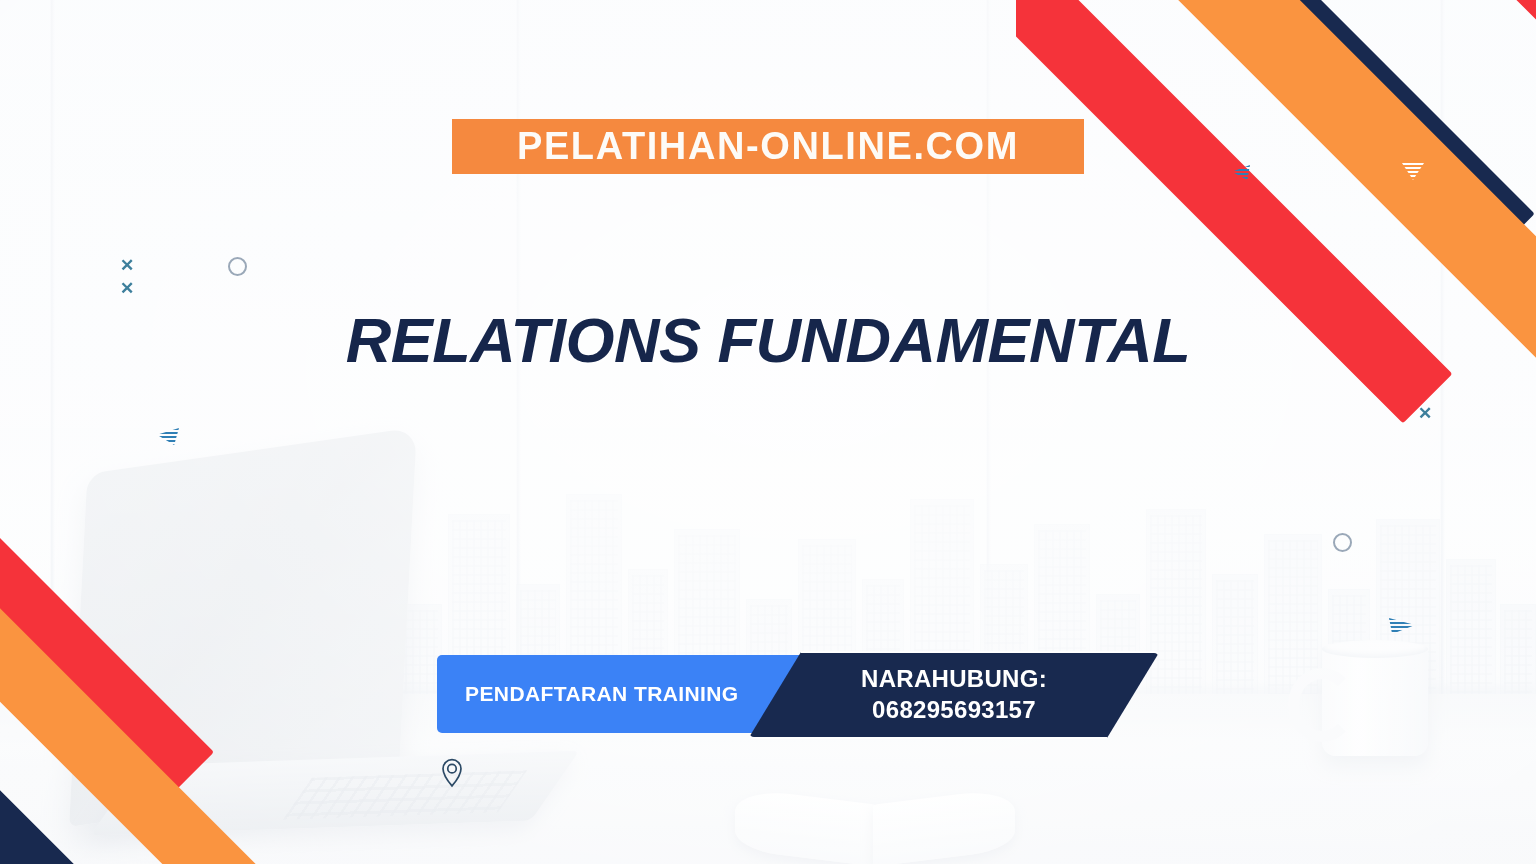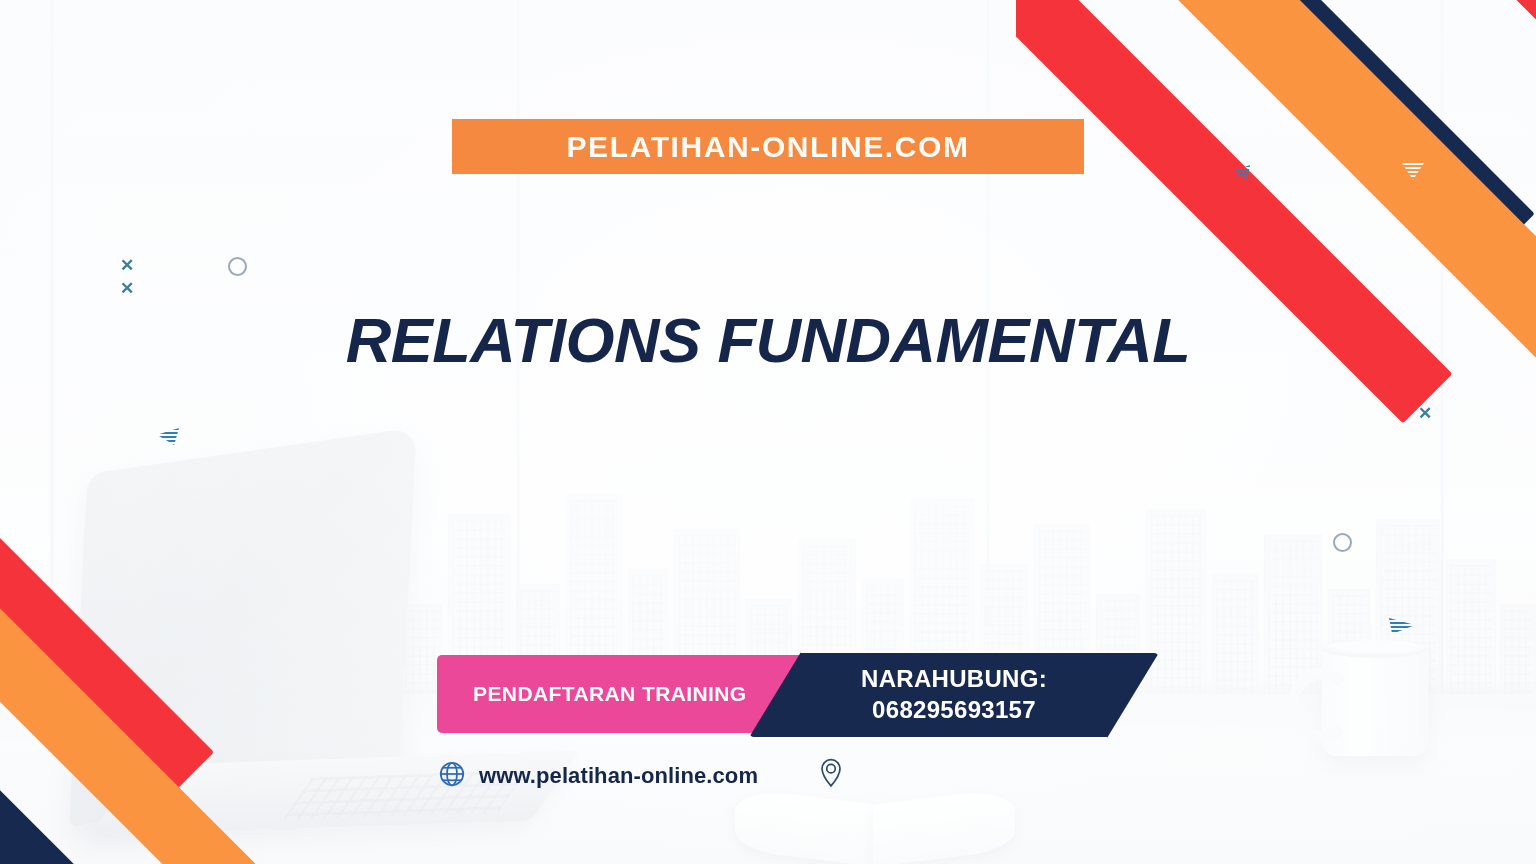--- a/index.html
+++ b/index.html
@@ -143,21 +143,21 @@
   }
 
   
   .site-badge{
     position:absolute;left:452px;top:119px;
     width:632px;height:55px;
     background:#f5893f;
     display:flex;align-items:center;justify-content:center;
   }
   .site-badge span{
-    color:#fdfbf7;font-size:30px;font-weight:700;letter-spacing:1.6px;
+    color:#fdfbf7;font-size:38px;font-weight:700;letter-spacing:1.6px;
   }
 
   .title{
     position:absolute;left:0;right:0;top:310px;
     text-align:center;
     color:#16264b;
     font-size:63px;line-height:.96;
     font-weight:700;font-style:italic;
     letter-spacing:-0.5px;
     text-shadow:2px 2px 0 rgba(255,255,255,.55);
@@ -168,23 +168,23 @@
     position:absolute;left:0;right:0;top:599px;
     text-align:center;
     color:#192a52;
     font-size:30px;font-weight:700;letter-spacing:.4px;
   }
 
   
   .cta-red{
     position:absolute;left:437px;top:655px;
     width:370px;height:78px;
-    background:#ec4899;
+    background:#3b82f6;
     border-radius:5px;
-    display:flex;align-items:center;padding-left:8px;
+    display:flex;align-items:center;
   }
   .cta-red span{
     color:#fff;font-size:21px;font-weight:700;letter-spacing:.4px;
     margin-left:28px;
   }
   .cta-navy{
     position:absolute;left:748px;top:651px;
     width:408px;height:84px;
     background:#18294f;
     border:2px solid #ffffff;
@@ -307,32 +307,20 @@
     <span>PENDAFTARAN TRAINING</span>
   </div>
 
   <div class="cta-navy">
     <span>NARAHUBUNG:</span>
     <span>068295693157</span>
   </div>
 
   <div class="contacts">
 
-    <div class="contact">
-      <span class="icon">
-        <svg width="30" height="30" viewBox="0 0 24 24" fill="none" stroke="#2f6bb5" stroke-width="1.4">
-          <circle cx="12" cy="12" r="9"></circle>
-          <ellipse cx="12" cy="12" rx="4" ry="9"></ellipse>
-          <line x1="3" y1="12" x2="21" y2="12"></line>
-          <line x1="4.6" y1="7" x2="19.4" y2="7"></line>
-          <line x1="4.6" y1="17" x2="19.4" y2="17"></line>
-        </svg>
-      </span>
-      <span class="txt">www.pelatihan-online.com</span>
-    </div>
 
     <div class="contact">
       <span class="icon">
         <svg width="30" height="34" viewBox="0 0 24 28" fill="none" stroke="#2c4a66" stroke-width="1.4">
           <path d="M12 2.2c-4.1 0-7.4 3.3-7.4 7.4 0 5.5 7.4 14.2 7.4 14.2s7.4-8.7 7.4-14.2c0-4.1-3.3-7.4-7.4-7.4z"></path>
           <circle cx="12" cy="9.6" r="3.5"></circle>
         </svg>
       </span>
     </div>
 

